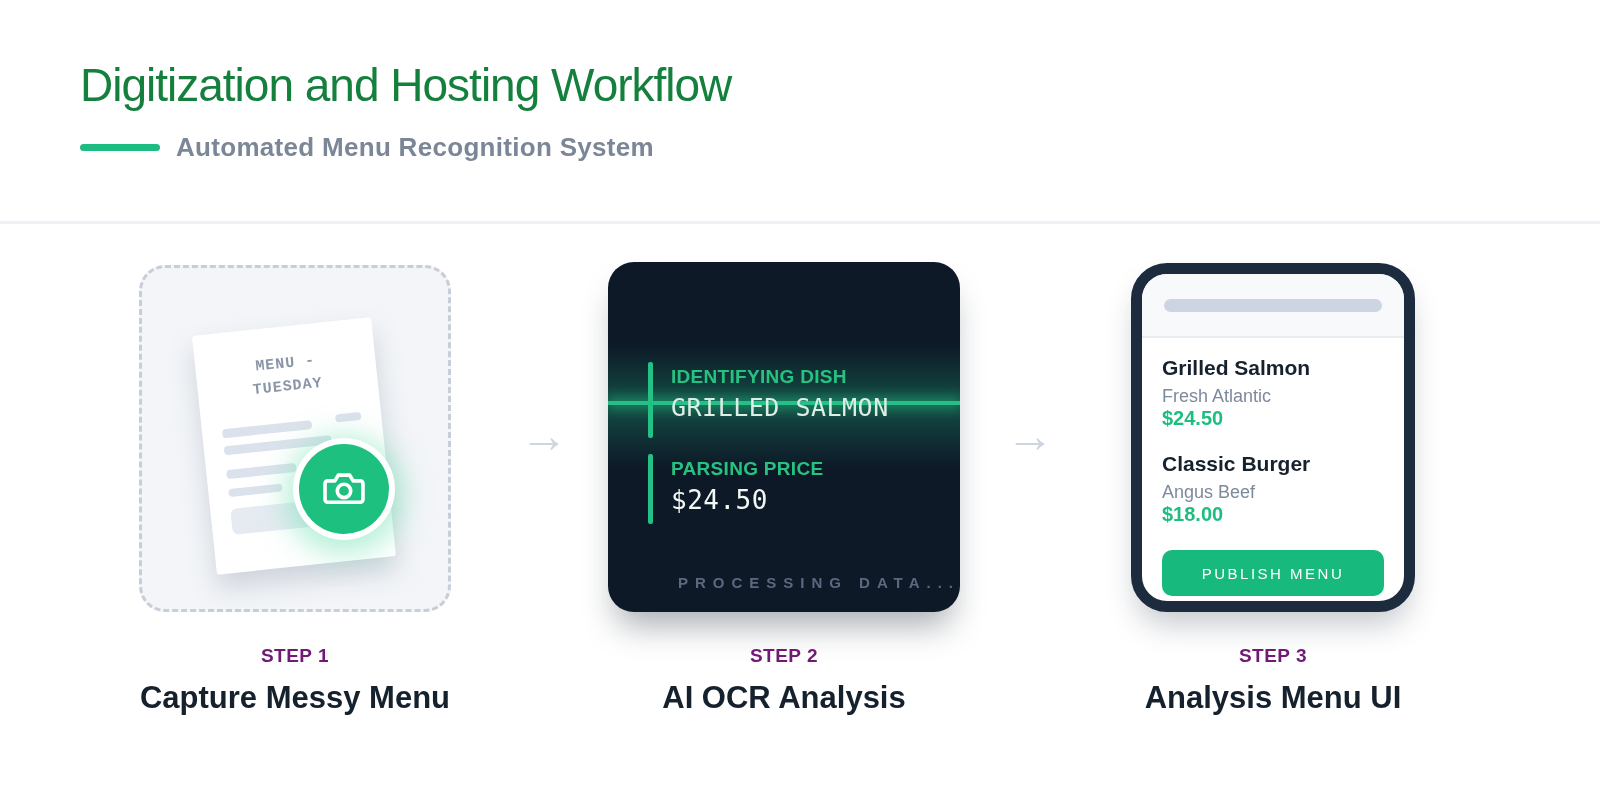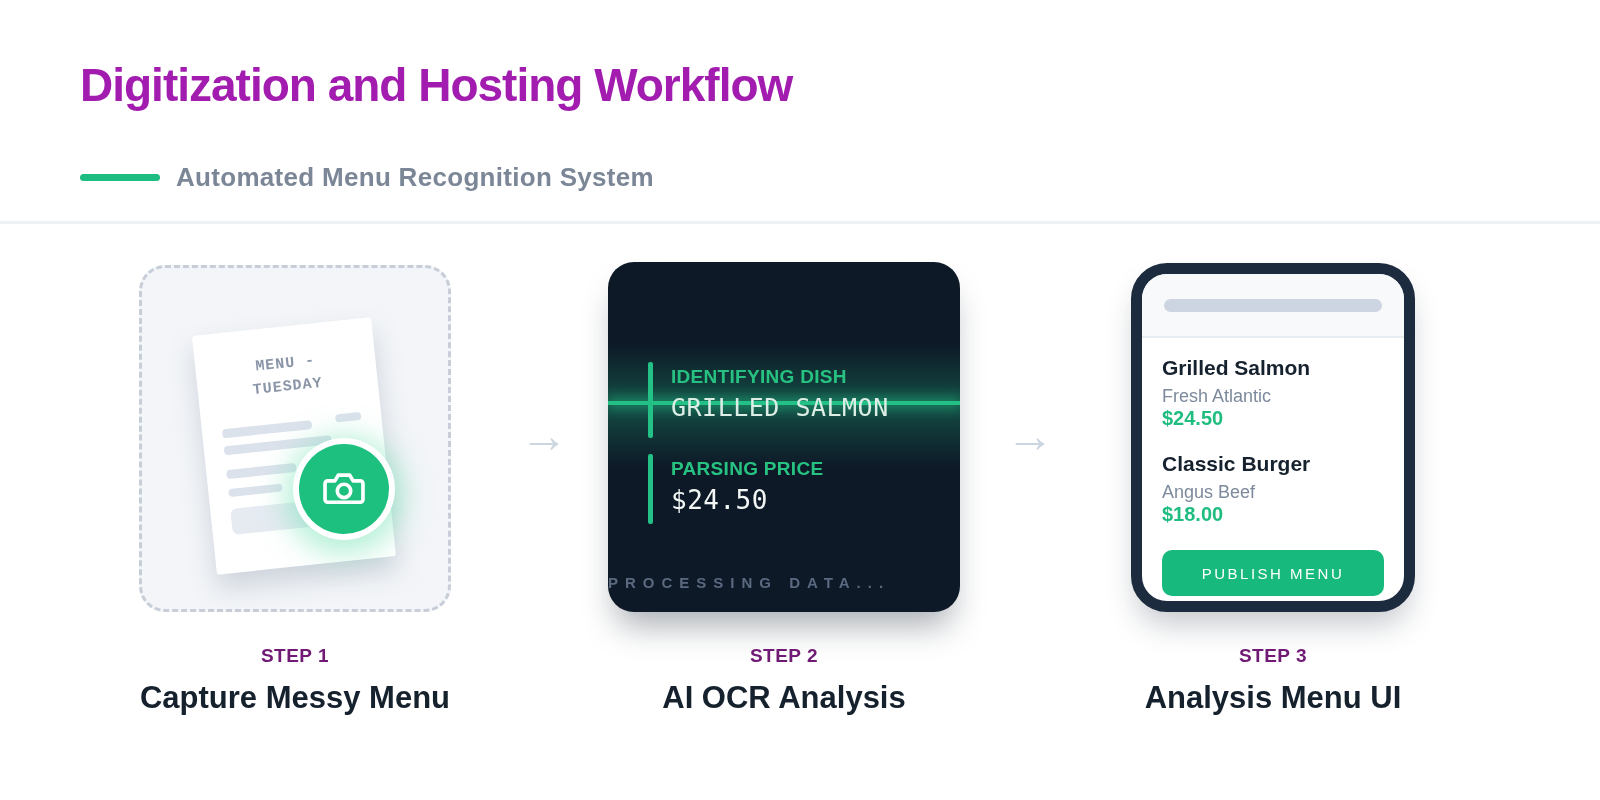--- a/index.html
+++ b/index.html
@@ -3,23 +3,23 @@
 <meta charset="utf-8">
 <style>
   * { margin: 0; padding: 0; box-sizing: border-box; }
   html, body { background: #ffffff; }
   body { font-family: "Liberation Sans", sans-serif; }
   .canvas { position: relative; width: 1600px; height: 800px; background: #ffffff; overflow: hidden; }
 
   
   .page-title {
     position: absolute; left: 80px; top: 58px;
-    font-size: 46px; font-weight: 700; color: #a21caf; letter-spacing: -1px; text-align: center;
-  }
-  .subtitle-row { position: absolute; left: 80px; top: 132px; display: flex; align-items: center; gap: 16px; margin-top: 30px; }
+    font-size: 46px; font-weight: 400; color: #15803d; letter-spacing: -1px; text-align: center;
+  }
+  .subtitle-row { position: absolute; left: 80px; top: 132px; display: flex; align-items: center; gap: 16px; }
   .accent-dash { width: 80px; height: 7px; border-radius: 4px; background: #1dbc80; }
   .page-subtitle { font-size: 26px; font-weight: 700; color: #7b8697; letter-spacing: 0.3px; }
   .header-divider { position: absolute; left: 0; top: 221px; width: 100%; height: 3px; background: #eef1f5; }
 
   
   .capture-card {
     position: absolute; left: 139px; top: 265px; width: 312px; height: 347px;
     border: 3px dashed #c7ced8; border-radius: 26px; background: #f3f5f8;
   }
   .menu-paper {
@@ -76,21 +76,21 @@
   .field-dish .vbar { height: 76px; }
   .field-price { top: 192px; }
   .field-price .vbar { height: 70px; }
   .ocr-label { font-size: 19px; font-weight: 700; color: #27c281; letter-spacing: 0.3px; margin-top: 4px; }
   .ocr-value {
     font-family: "DejaVu Sans Mono", monospace; font-size: 25px; color: #dceee5;
     letter-spacing: 0.5px; margin-top: 5px;
   }
   .field-price .ocr-value { color: #f2f7f4; font-size: 26px; }
   .processing-text {
-    position: absolute; left: 0; right: 0; top: 312px; text-align: left;
+    position: absolute; left: 0; right: 0; top: 312px; text-align: right;
     font-size: 15px; font-weight: 700; color: #5a6980; letter-spacing: 7px;
   }
 
   
   .phone {
     position: absolute; left: 1131px; top: 263px; width: 284px; height: 349px;
     border: 11px solid #1d2b3f; border-radius: 36px; background: #ffffff; overflow: hidden;
     box-shadow: 0 18px 30px -6px rgba(25,37,55,0.25);
   }
   .phone-header {

